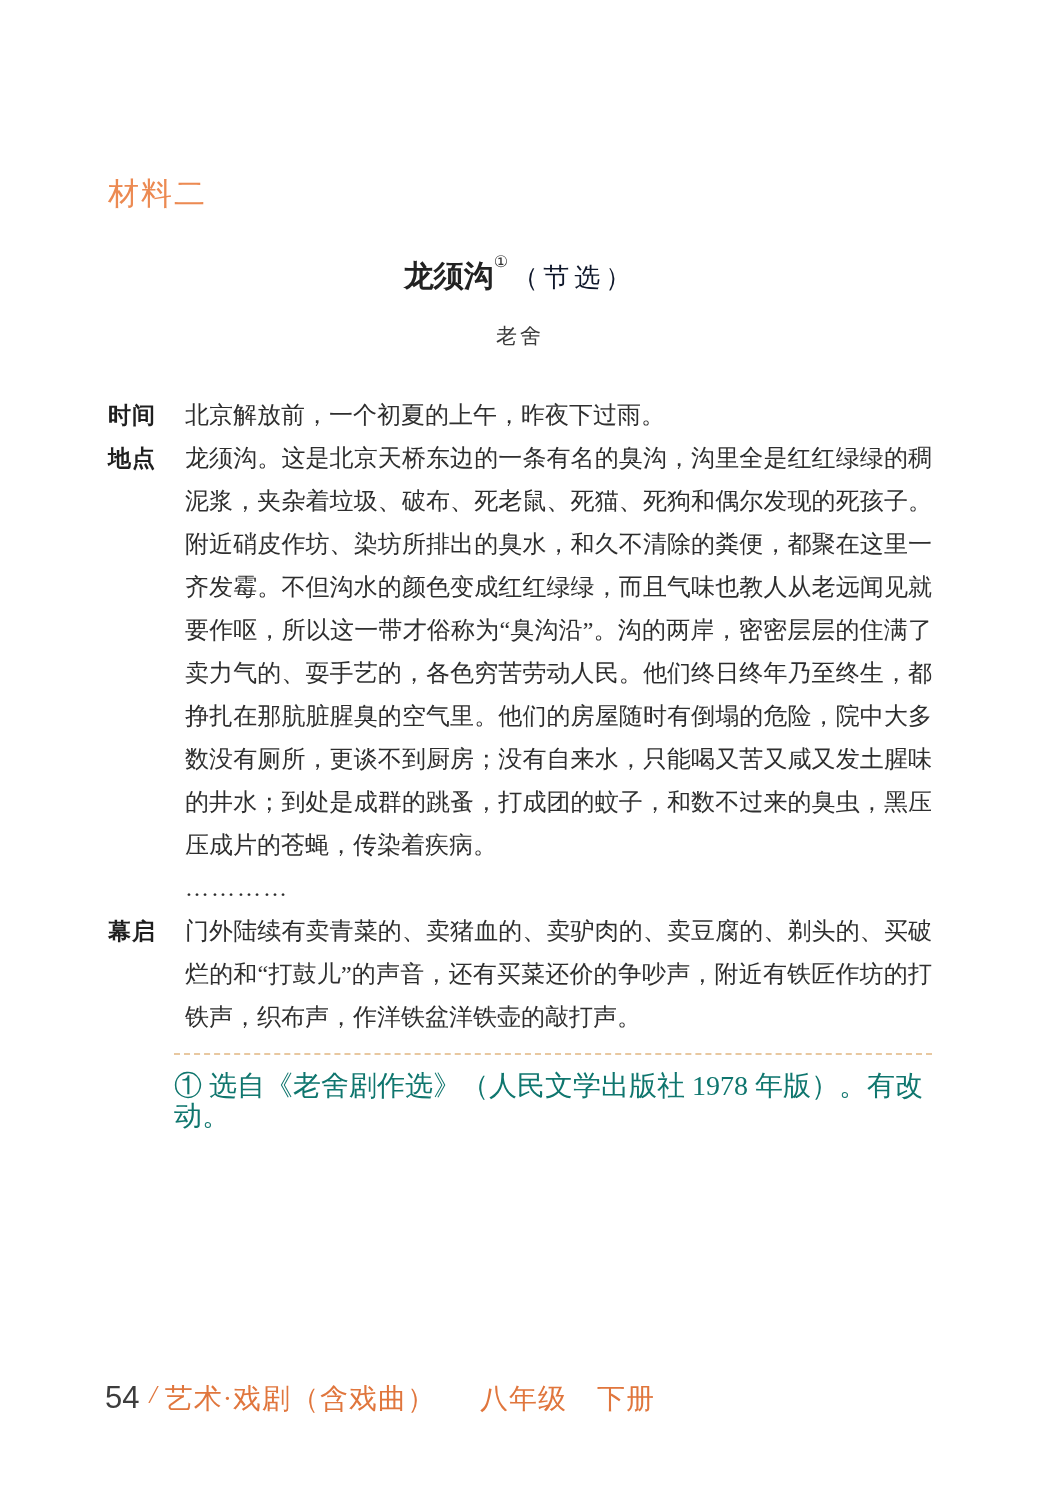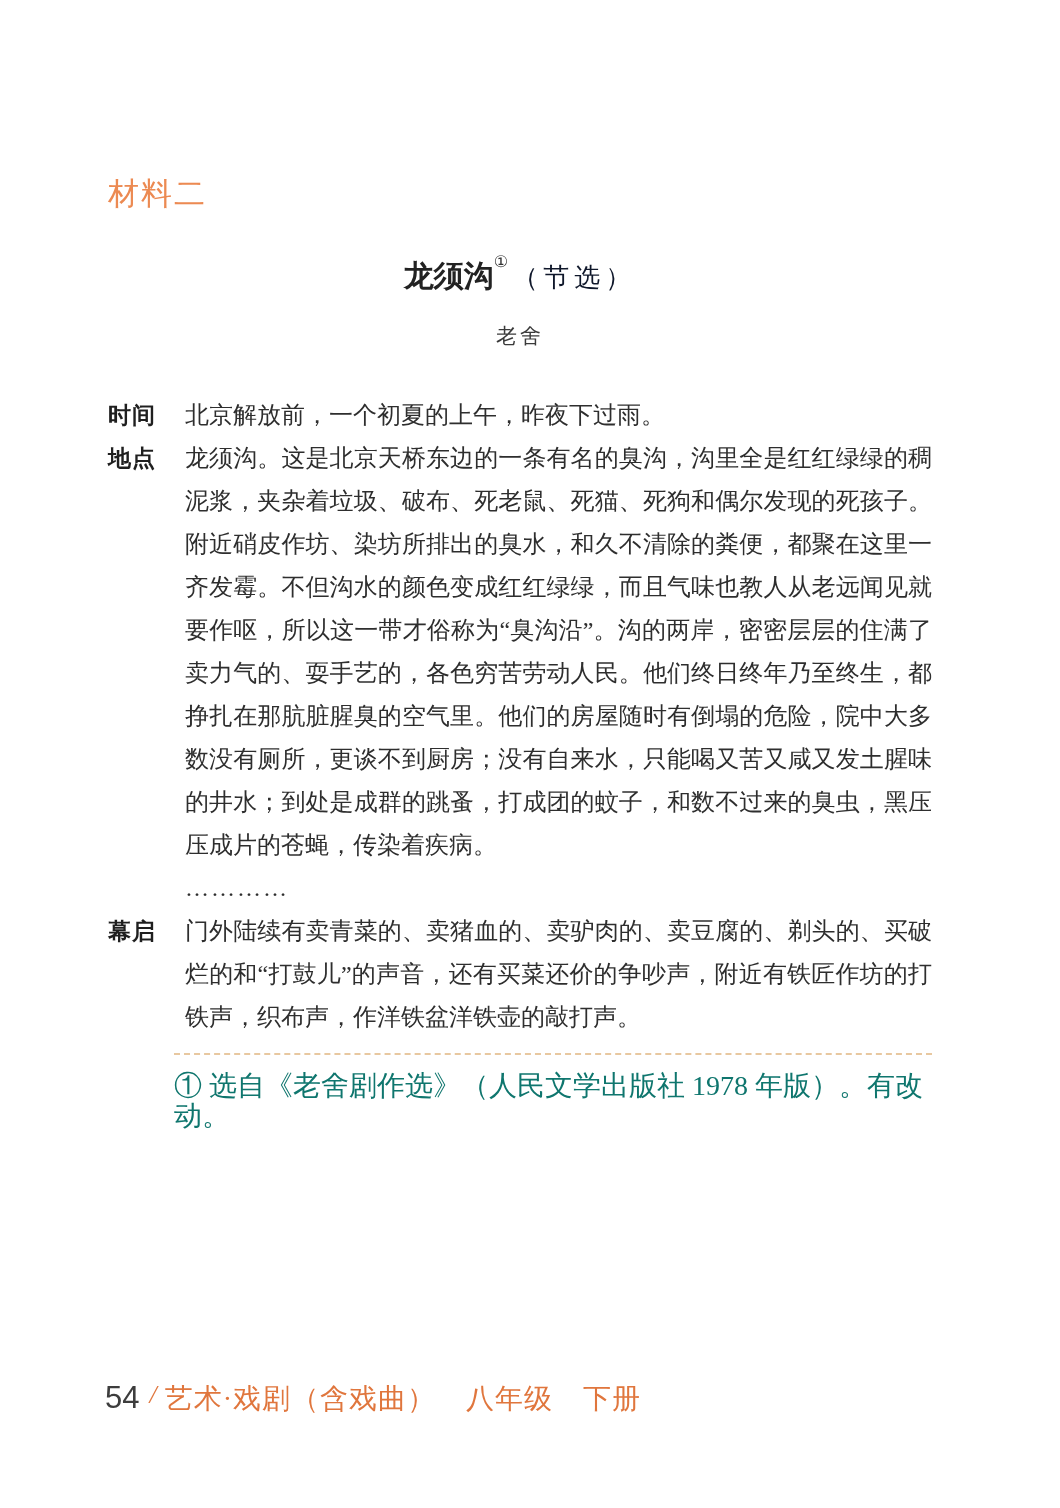--- a/index.html
+++ b/index.html
@@ -126,21 +126,21 @@
     font-size:26px;
     color:var(--footer-orange);
     margin:0 8px 0 10px;
   }
   .footer-book, .footer-grade, .footer-volume{
     font-size:28px;
     font-weight:400;
     color:var(--footer-orange);
     letter-spacing:1px;
   }
-  .footer-grade{ margin-left:30px; }
+  .footer-grade{ margin-left:44px; }
   .footer-volume{ margin-left:30px; }
 </style>
 </head>
 <body>
 
 <div class="page">
   <div class="content">
 
     <div class="material-label">材料二</div>
 

